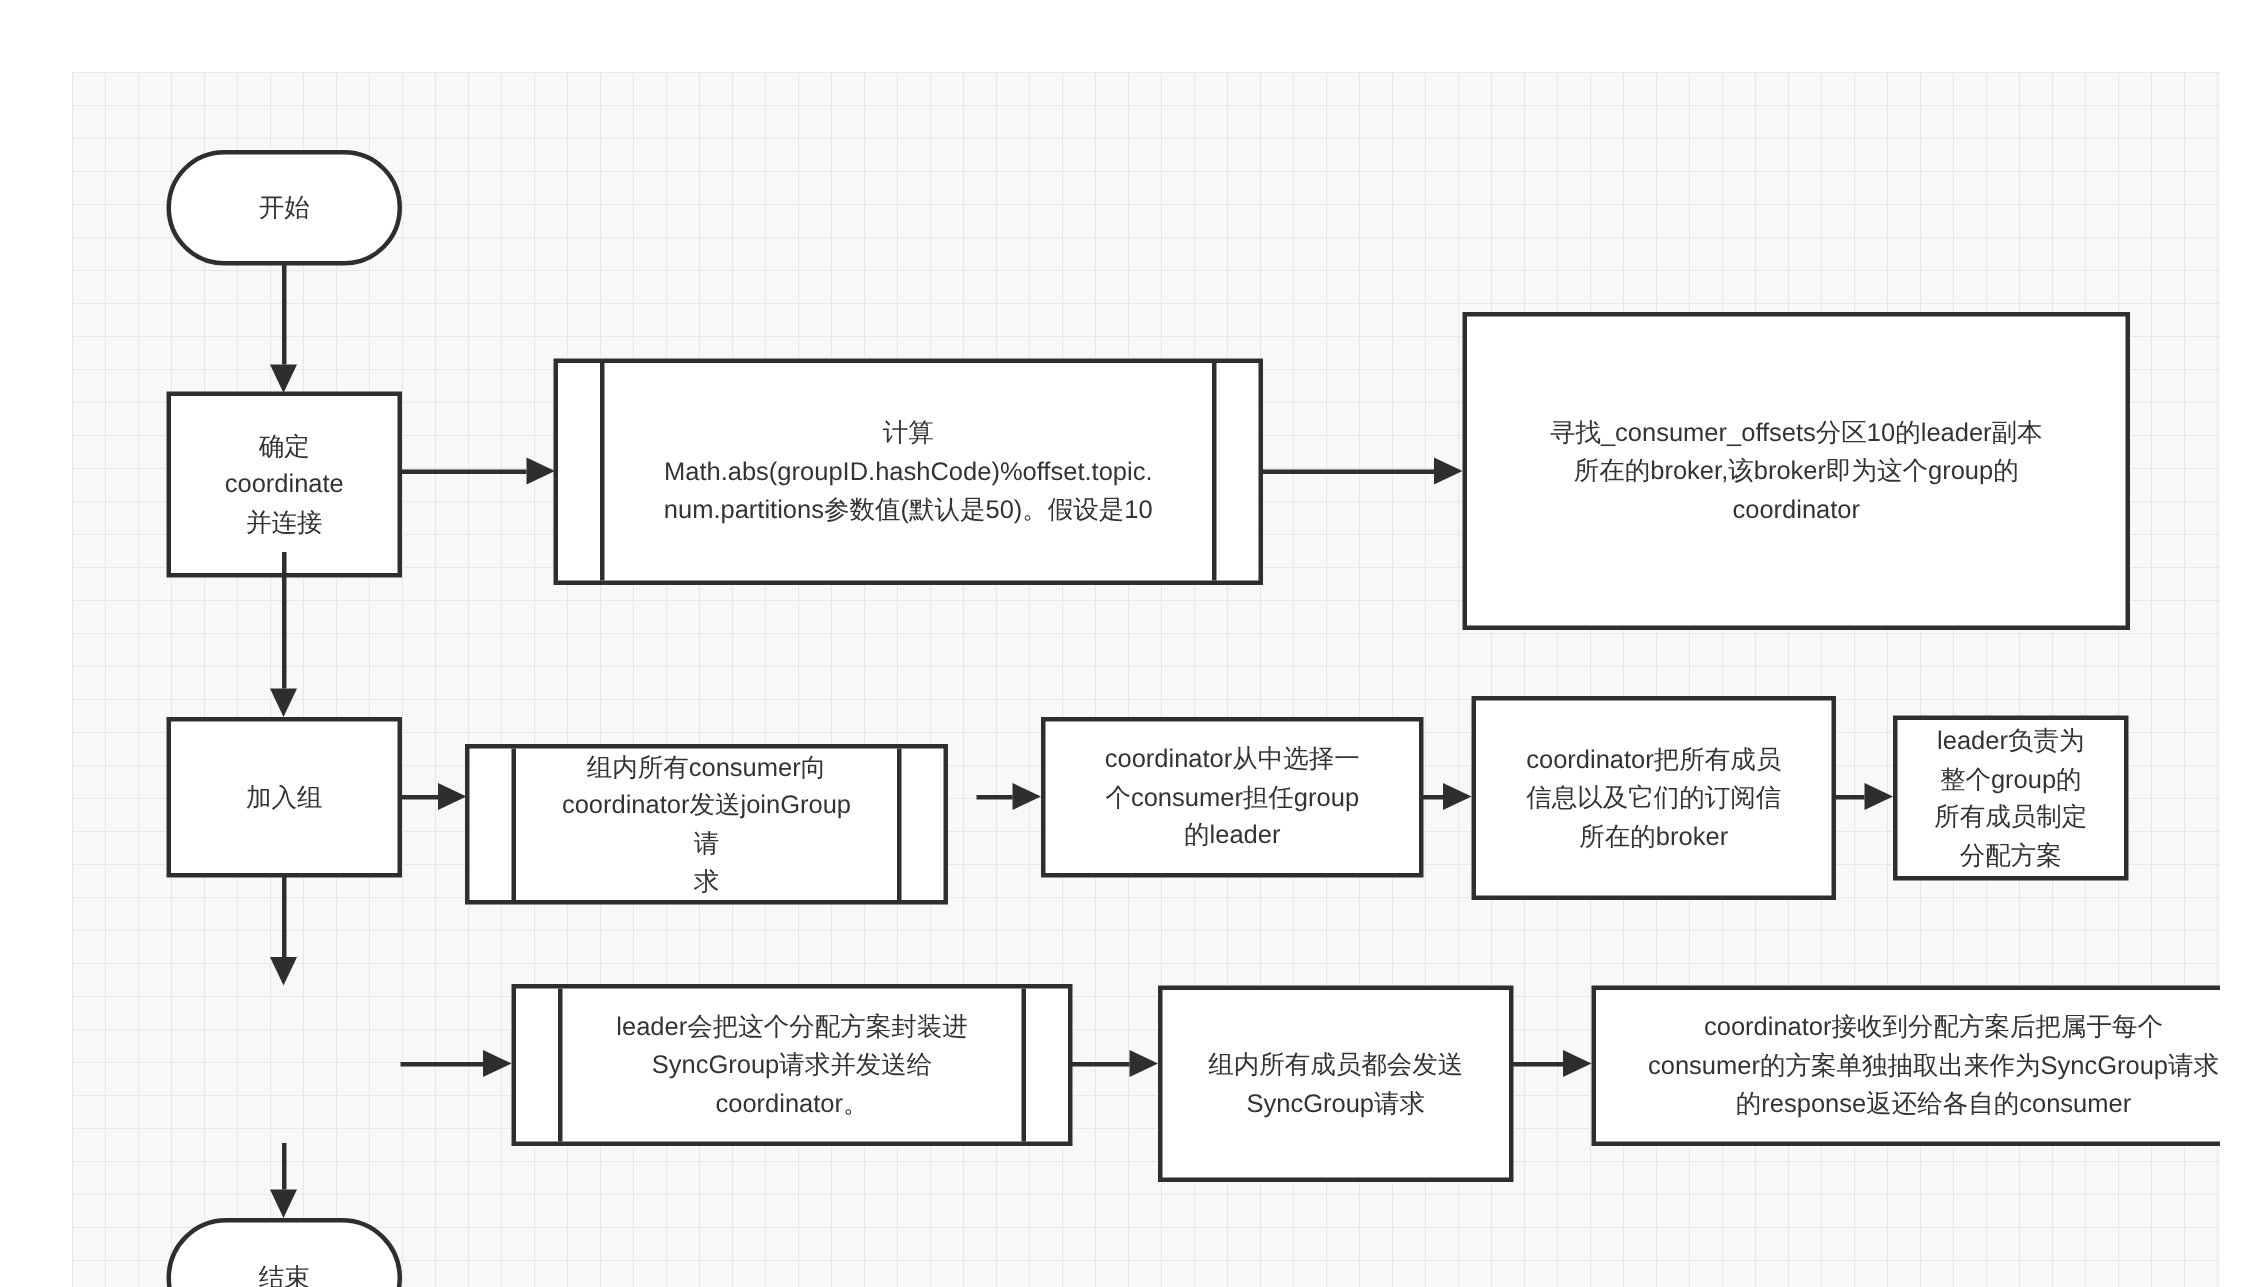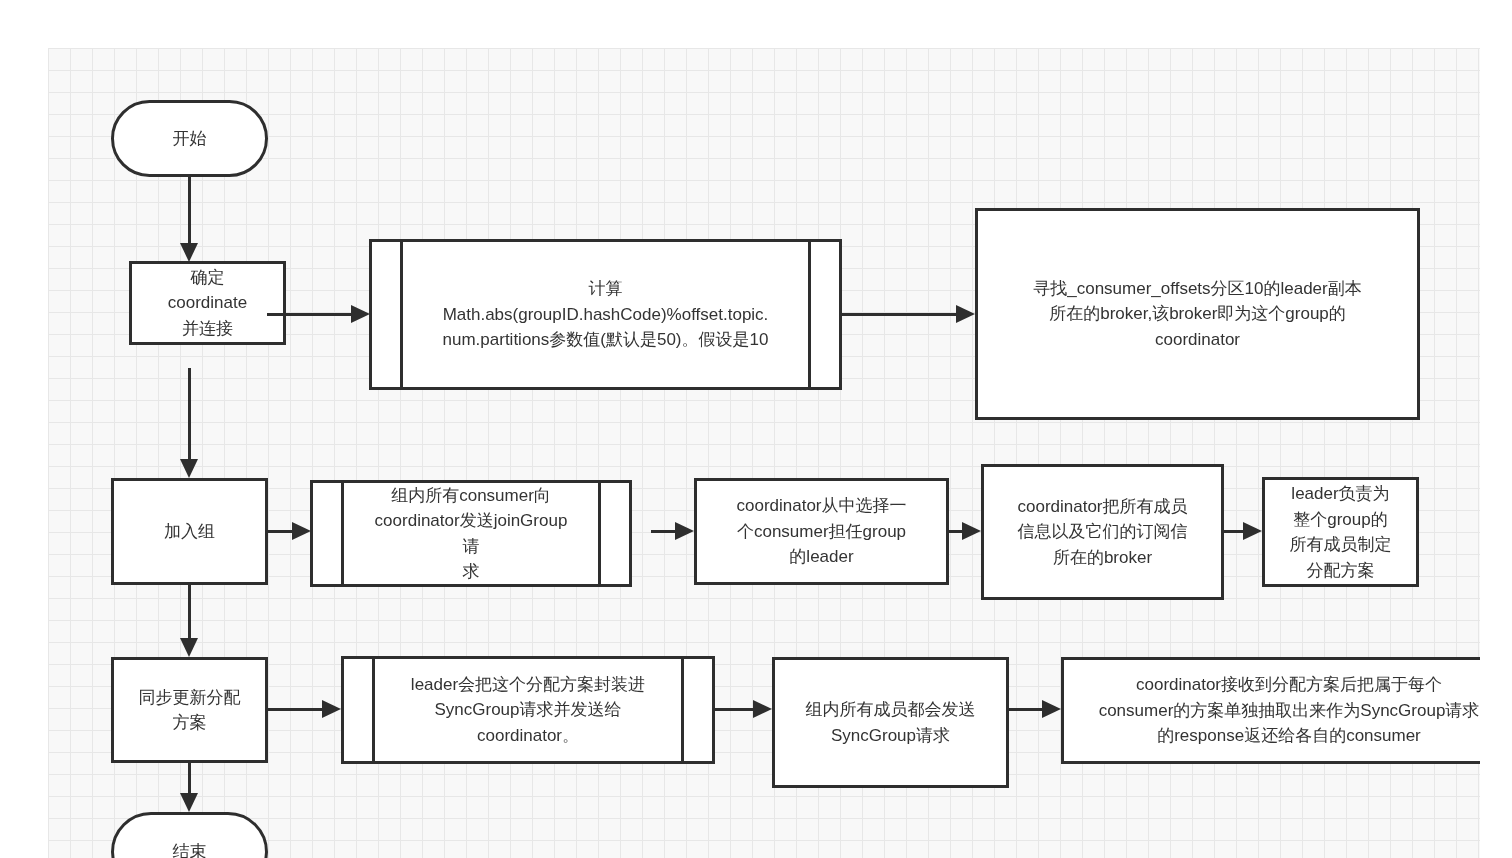--- a/index.html
+++ b/index.html
@@ -53,21 +53,21 @@
 </style>
 </head>
 <body>
 
 <div class="canvas">
 
   <div class="node terminator" style="left:47px;top:36px;width:157px;height:77px">
     <span class="lbl">开始</span>
   </div>
 
-  <div class="node" style="left:65px;top:197px;width:157px;height:84px">
+  <div class="node" style="left:47px;top:197px;width:157px;height:124px">
     <span class="lbl">确定
 coordinate
 并连接</span>
   </div>
 
   <div class="node subroutine" style="left:305px;top:175px;width:473px;height:151px">
     <span class="lbl">计算
 Math.abs(groupID.hashCode)%offset.topic.
 num.partitions参数值(默认是50)。假设是10</span>
   </div>
@@ -75,21 +75,21 @@
   <div class="node" style="left:911px;top:144px;width:445px;height:212px">
     <span class="lbl">寻找_consumer_offsets分区10的leader副本
 所在的broker,该broker即为这个group的
 coordinator</span>
   </div>
 
   <div class="node" style="left:47px;top:414px;width:157px;height:107px">
     <span class="lbl">加入组</span>
   </div>
 
-  <div class="node subroutine" style="left:246px;top:416px;width:322px;height:107px">
+  <div class="node subroutine" style="left:246px;top:432px;width:322px;height:107px">
     <span class="lbl">组内所有consumer向
 coordinator发送joinGroup请
 求</span>
   </div>
 
   <div class="node" style="left:630px;top:414px;width:255px;height:107px">
     <span class="lbl">coordinator从中选择一
 个consumer担任group
 的leader</span>
   </div>
@@ -100,24 +100,20 @@
 所在的broker</span>
   </div>
 
   <div class="node" style="left:1198px;top:413px;width:157px;height:110px">
     <span class="lbl">leader负责为
 整个group的
 所有成员制定
 分配方案</span>
   </div>
 
-  <div class="node" style="left:47px;top:593px;width:157px;height:106px">
-    <span class="lbl">同步更新分配
-方案</span>
-  </div>
 
   <div class="node subroutine" style="left:277px;top:592px;width:374px;height:108px">
     <span class="lbl">leader会把这个分配方案封装进
 SyncGroup请求并发送给
 coordinator。</span>
   </div>
 
   <div class="node" style="left:708px;top:593px;width:237px;height:131px">
     <span class="lbl">组内所有成员都会发送
 SyncGroup请求</span>

